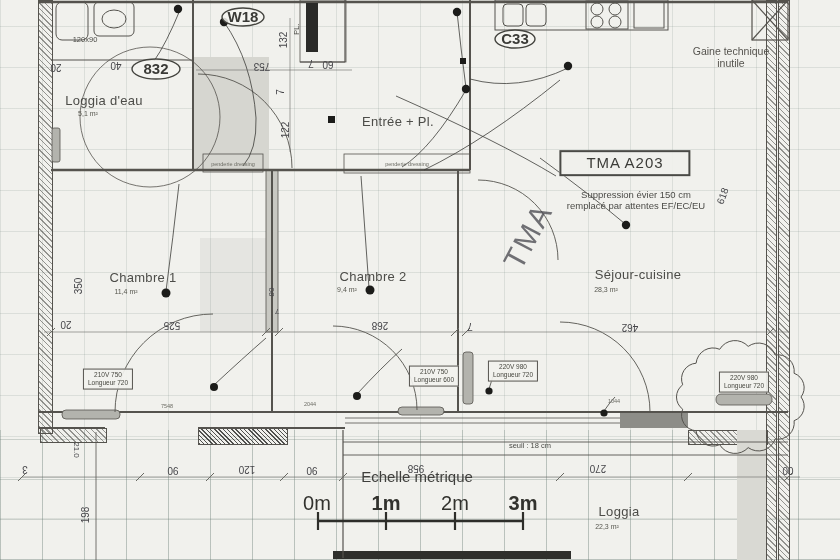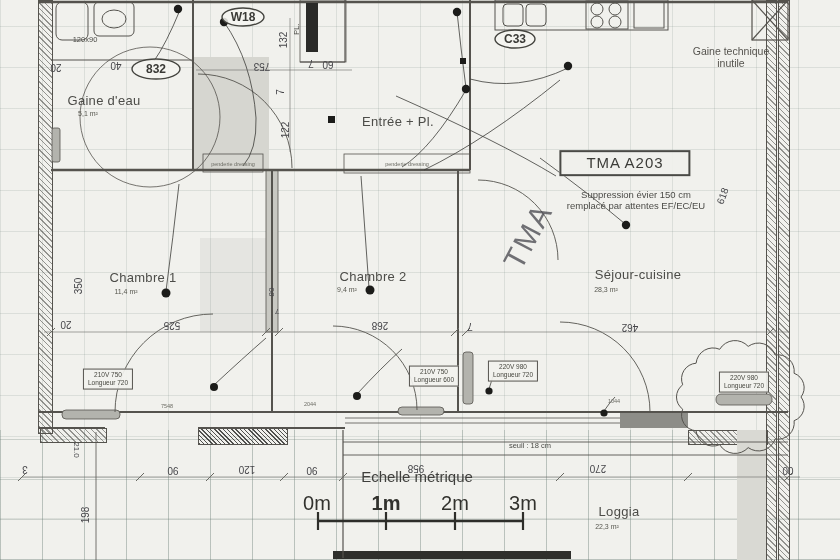--- a/index.html
+++ b/index.html
@@ -20,21 +20,21 @@
   .lbl{position:absolute;transform:translate(-50%,-50%);white-space:pre-line;color:#3a3a38;
        text-align:center;line-height:1.18;pointer-events:none;}
   .room{font-size:13px;color:#4c4c48;letter-spacing:.3px;}
   .area{font-size:7px;color:#57574f;}
   .note{font-size:9.5px;color:#4c4c48;}
   .note-left{font-size:10.5px;color:#55534e;text-align:center;}
   .dim{font-size:10px;color:#46464a;}
   .dim-sm{font-size:8px;color:#46464a;}
   .tiny{font-size:7.5px;color:#4c4c48;}
   .micro{font-size:5.5px;color:#6c6c64;}
-  .oval-text{font-size:12px;font-weight:bold;color:#3a3a36;}
+  .oval-text{font-size:15px;font-weight:bold;color:#3a3a36;}
   .refbox{font-size:15px;color:#3c3c38;border:2px solid #4a4a46;padding:2px 25px;
           background:rgba(240,240,236,.92);letter-spacing:1px;}
   .specbox{font-size:6.5px;color:#46463f;border:1px solid #55534f;padding:1px 4px;
            background:rgba(242,242,238,.92);line-height:1.3;}
   .watermark{font-size:30px;color:#4b4b52;opacity:.78;letter-spacing:2px;font-weight:500;}
   .scale-title{font-size:15px;color:#3f3f3c;}
   .scale-tick{font-size:20px;color:#32322e;}
 </style>
 </head>
 <body>
@@ -195,42 +195,42 @@
       <line x1="318" y1="512" x2="318" y2="530" stroke-width="2.2"></line>
       <line x1="386" y1="512" x2="386" y2="530" stroke-width="2.2"></line>
       <line x1="455" y1="512" x2="455" y2="530" stroke-width="2.2"></line>
       <line x1="523" y1="512" x2="523" y2="530" stroke-width="2.2"></line>
     </g>
 
     <path id="cloud-path" stroke="#55534e" fill="none" stroke-width="1" d="M801.0,397.0 A15.3,15.3 0 0 1 794.1,420.7 A16.4,16.4 0 0 1 775.1,439.0 A17.5,17.5 0 0 1 748.2,447.6 A17.8,17.8 0 0 1 719.7,444.7 A17.0,17.0 0 0 1 696.1,430.8 A15.7,15.7 0 0 1 682.7,409.2 A15.1,15.1 0 0 1 682.7,384.8 A15.7,15.7 0 0 1 696.1,363.2 A17.0,17.0 0 0 1 719.7,349.3 A17.8,17.8 0 0 1 748.2,346.4 A17.5,17.5 0 0 1 775.1,355.0 A16.4,16.4 0 0 1 794.1,373.3 A15.3,15.3 0 0 1 801.0,397.0"></path>
   </svg>
 
   <div id="labels">
-      <span class="lbl room" style="left: 104px; top: 101px; transform: translate(-50%, -50%) rotate(0deg);">Gaine d'eau</span>
+      <span class="lbl room" style="left: 104px; top: 101px; transform: translate(-50%, -50%) rotate(0deg);">Loggia d'eau</span>
       <span class="lbl area" style="left: 88px; top: 114px; transform: translate(-50%, -50%) rotate(0deg);">5,1 m²</span>
       <span class="lbl room" style="left: 398px; top: 122px; transform: translate(-50%, -50%) rotate(0deg);">Entrée + Pl.</span>
       <span class="lbl room" style="left: 143px; top: 278px; transform: translate(-50%, -50%) rotate(0deg);">Chambre 1</span>
       <span class="lbl area" style="left: 126px; top: 292px; transform: translate(-50%, -50%) rotate(0deg);">11,4 m²</span>
       <span class="lbl room" style="left: 373px; top: 277px; transform: translate(-50%, -50%) rotate(0deg);">Chambre 2</span>
       <span class="lbl area" style="left: 347px; top: 290px; transform: translate(-50%, -50%) rotate(0deg);">9,4 m²</span>
       <span class="lbl room" style="left: 638px; top: 275px; transform: translate(-50%, -50%) rotate(0deg);">Séjour-cuisine</span>
       <span class="lbl area" style="left: 606px; top: 290px; transform: translate(-50%, -50%) rotate(0deg);">28,3 m²</span>
       <span class="lbl room" style="left: 619px; top: 512px; transform: translate(-50%, -50%) rotate(0deg);">Loggia</span>
       <span class="lbl area" style="left: 607px; top: 527px; transform: translate(-50%, -50%) rotate(0deg);">22,3 m²</span>
       <span class="lbl refbox" style="left: 625px; top: 163px; transform: translate(-50%, -50%) rotate(0deg);">TMA A203</span>
       <span class="lbl note" style="left: 636px; top: 200px; transform: translate(-50%, -50%) rotate(0deg);">Suppression évier 150 cm
 remplacé par attentes EF/EC/EU</span>
       <span class="lbl note-left" style="left: 731px; top: 57px; transform: translate(-50%, -50%) rotate(0deg);">Gaine technique
 inutile</span>
       <span class="lbl watermark" style="left: 528px; top: 236px; transform: translate(-50%, -50%) rotate(-62deg);">TMA</span>
       <span class="lbl scale-title" style="left: 417px; top: 477px; transform: translate(-50%, -50%) rotate(0deg);">Echelle métrique</span>
       <span class="lbl scale-tick" style="left: 317px; top: 504px; transform: translate(-50%, -50%) rotate(0deg);">0m</span>
       <span class="lbl scale-tick" style="left: 386px; top: 504px; transform: translate(-50%, -50%) rotate(0deg); font-weight: bold;">1m</span>
       <span class="lbl scale-tick" style="left: 455px; top: 504px; transform: translate(-50%, -50%) rotate(0deg);">2m</span>
-      <span class="lbl scale-tick" style="left: 523px; top: 504px; transform: translate(-50%, -50%) rotate(0deg);">3m</span>
+      <span class="lbl scale-tick" style="left: 523px; top: 504px; transform: translate(-50%, -50%) rotate(0deg); font-weight: bold;">3m</span>
       <span class="lbl dim" style="left: 262px; top: 66px; transform: translate(-50%, -50%) rotate(180deg);">753</span>
       <span class="lbl dim" style="left: 328px; top: 64px; transform: translate(-50%, -50%) rotate(180deg);">60</span>
       <span class="lbl dim" style="left: 311px; top: 63px; transform: translate(-50%, -50%) rotate(180deg);">7</span>
       <span class="lbl dim" style="left: 284px; top: 40px; transform: translate(-50%, -50%) rotate(-90deg);">132</span>
       <span class="lbl dim" style="left: 281px; top: 92px; transform: translate(-50%, -50%) rotate(-90deg);">7</span>
       <span class="lbl dim" style="left: 286px; top: 130px; transform: translate(-50%, -50%) rotate(-90deg);">122</span>
       <span class="lbl dim" style="left: 56px; top: 67px; transform: translate(-50%, -50%) rotate(180deg);">20</span>
       <span class="lbl dim" style="left: 116px; top: 65px; transform: translate(-50%, -50%) rotate(180deg);">40</span>
       <span class="lbl dim" style="left: 79px; top: 286px; transform: translate(-50%, -50%) rotate(-90deg);">350</span>
       <span class="lbl dim" style="left: 66px; top: 324px; transform: translate(-50%, -50%) rotate(180deg);">20</span>

